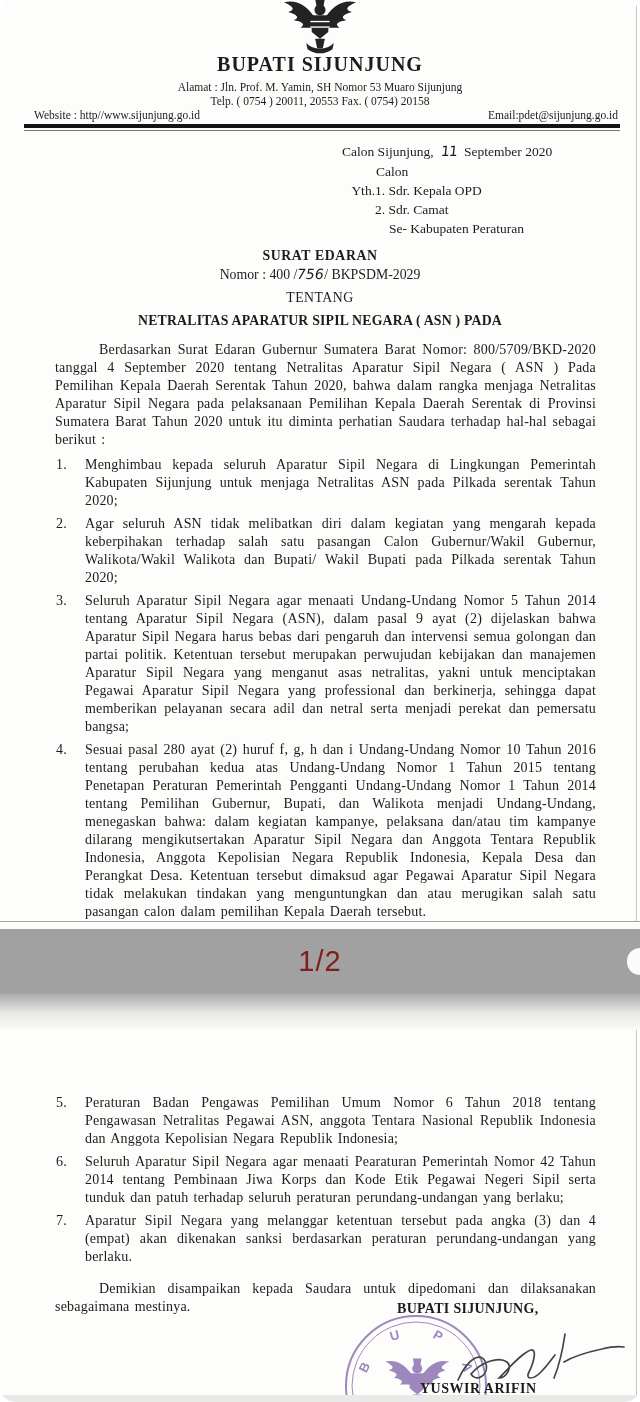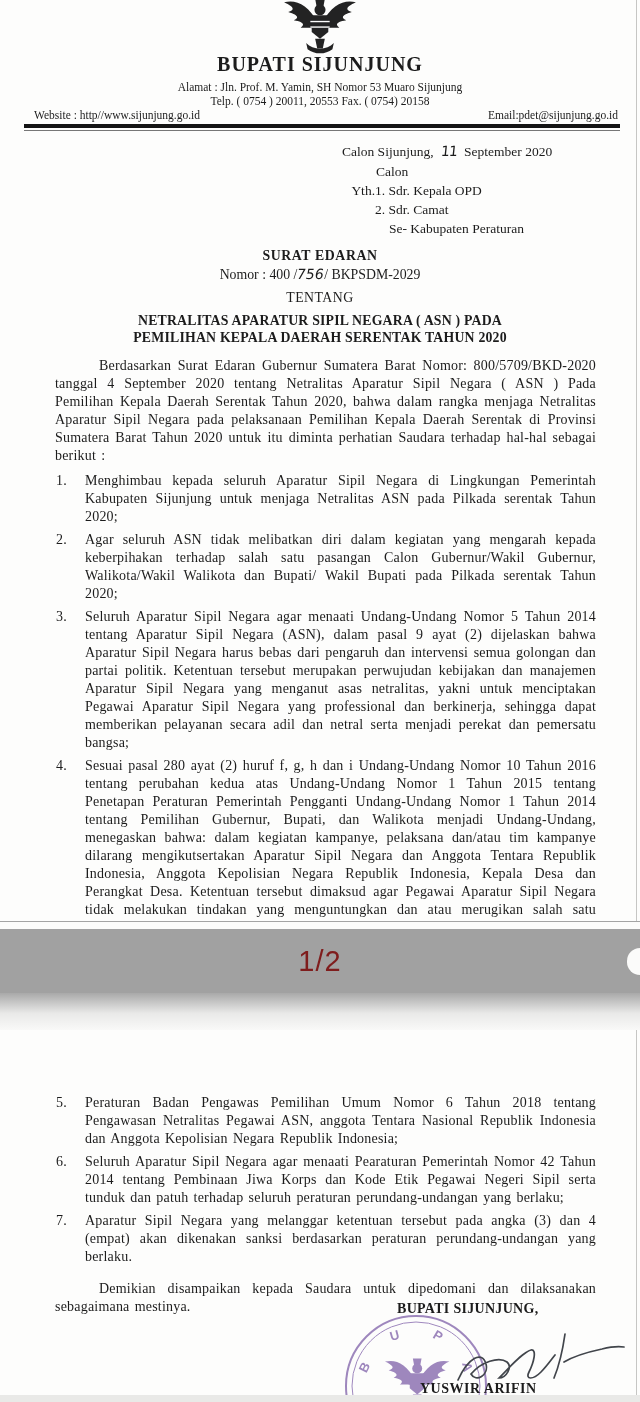--- a/index.html
+++ b/index.html
@@ -1,18 +1,18 @@
 <!DOCTYPE html>
 <html><head>
 <meta charset="utf-8">
 <style>
   * { margin:0; padding:0; box-sizing:border-box; }
   html,body { width:640px; background:#ffffff; }
   body { font-family:"Liberation Serif", serif; color:#1c1c1c; }
-  .screen { position:relative; width:640px; height:1402px; overflow:hidden; background:#fff; }
+  .screen { position:relative; width:640px; height:1402px; overflow:hidden; background:#fff;border-radius:15px; }
 
   
   .page { position:relative; background:#fdfdfc; overflow:hidden; }
   .page::after { content:""; position:absolute; top:0; bottom:0; right:3px; width:1px; background:#c6c6c4; }
   .page1 { height:922px; border-bottom:1px solid #a4a4a4; }
   .page2 { height:365px; }
 
   
   .emblem { width:84px; height:54px; margin:0 auto; margin-top:-4px; text-align:center; }
   .hdr-title { text-align:center; font-size:20px; font-weight:bold; letter-spacing:1px; margin-top:3px; }
@@ -111,21 +111,20 @@
     </div>
 
     <div class="subject">
       <div class="doc-type">SURAT EDARAN</div>
       <div class="doc-number">
         <span>Nomor : 400 /</span><span class="hand-num">756</span><span>/ BKPSDM-2029</span>
       </div>
       <div class="tentang">TENTANG</div>
       <div class="subj-title">
         <div>NETRALITAS APARATUR SIPIL NEGARA ( ASN ) PADA</div>
-        <div>PEMILIHAN KEPALA DAERAH SERENTAK TAHUN 2020</div>
       </div>
     </div>
 
     <div class="body-text opening">Berdasarkan Surat Edaran Gubernur Sumatera Barat Nomor: 800/5709/BKD-2020 tanggal 4 September 2020 tentang Netralitas Aparatur Sipil Negara ( ASN ) Pada Pemilihan Kepala Daerah Serentak Tahun 2020, bahwa dalam rangka menjaga Netralitas Aparatur Sipil Negara pada pelaksanaan Pemilihan Kepala Daerah Serentak di Provinsi Sumatera Barat Tahun 2020 untuk itu diminta perhatian Saudara terhadap hal-hal sebagai berikut :</div>
 
     <div class="num-list body-text">
       <div class="li">
         <span class="num">1.</span>
         <span>Menghimbau kepada seluruh Aparatur Sipil Negara di Lingkungan Pemerintah Kabupaten Sijunjung untuk menjaga Netralitas ASN pada Pilkada serentak Tahun 2020;</span>
       </div>

